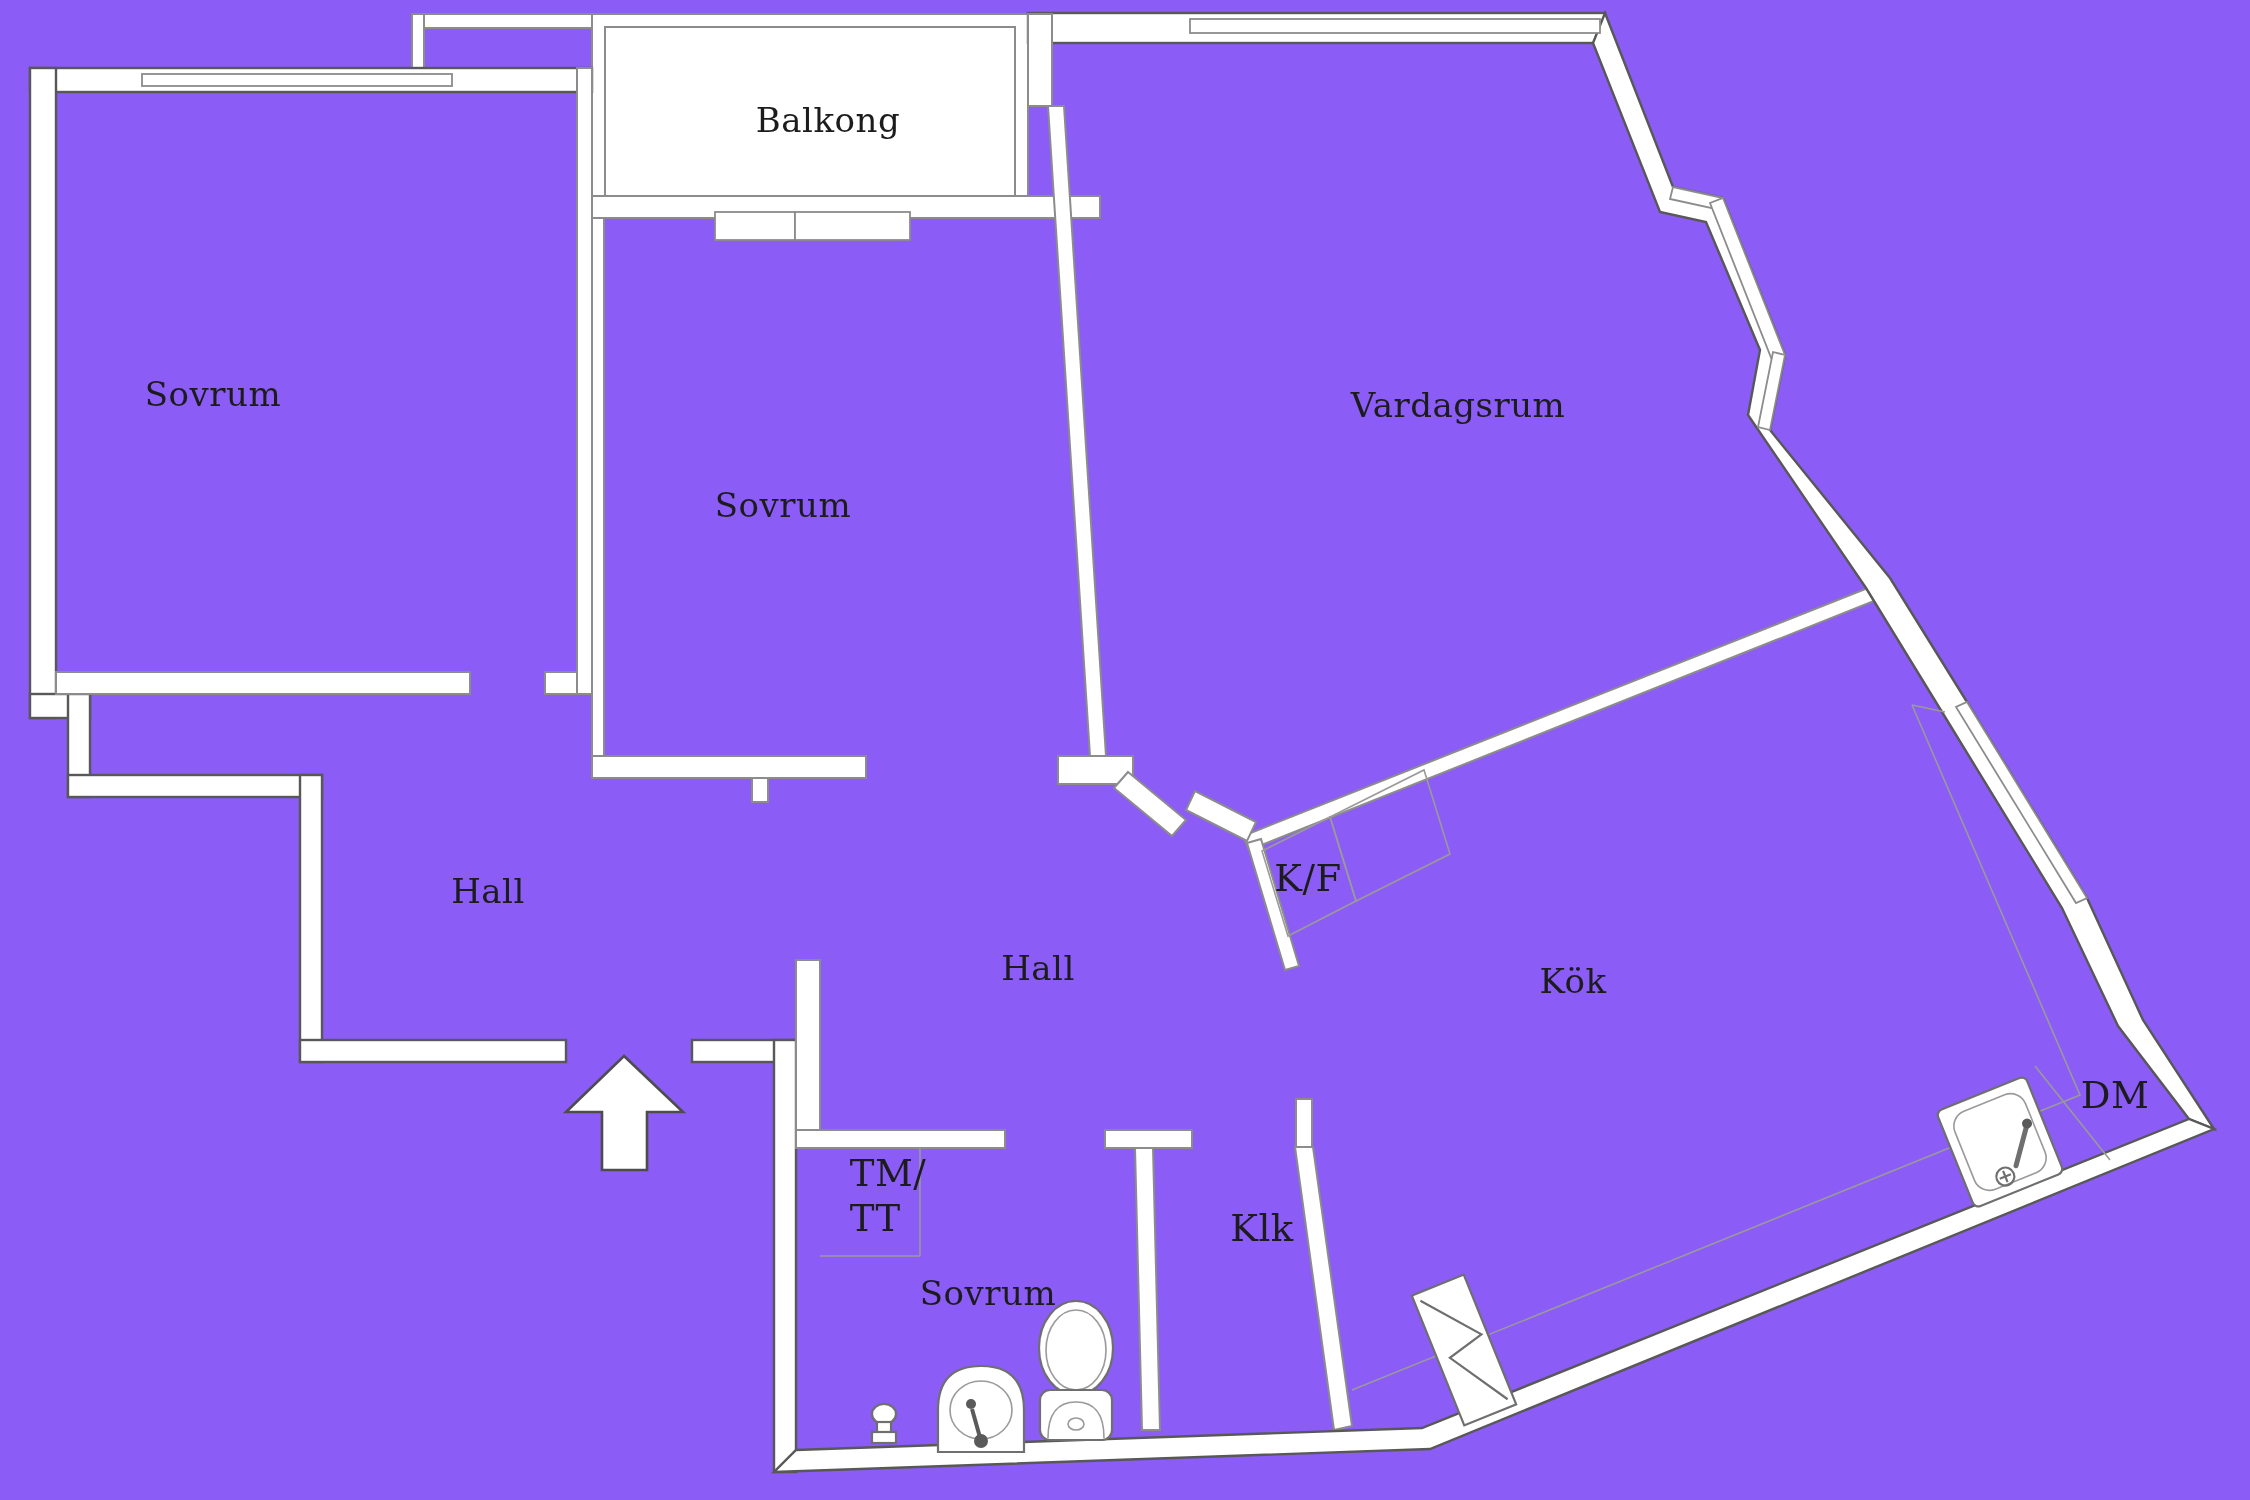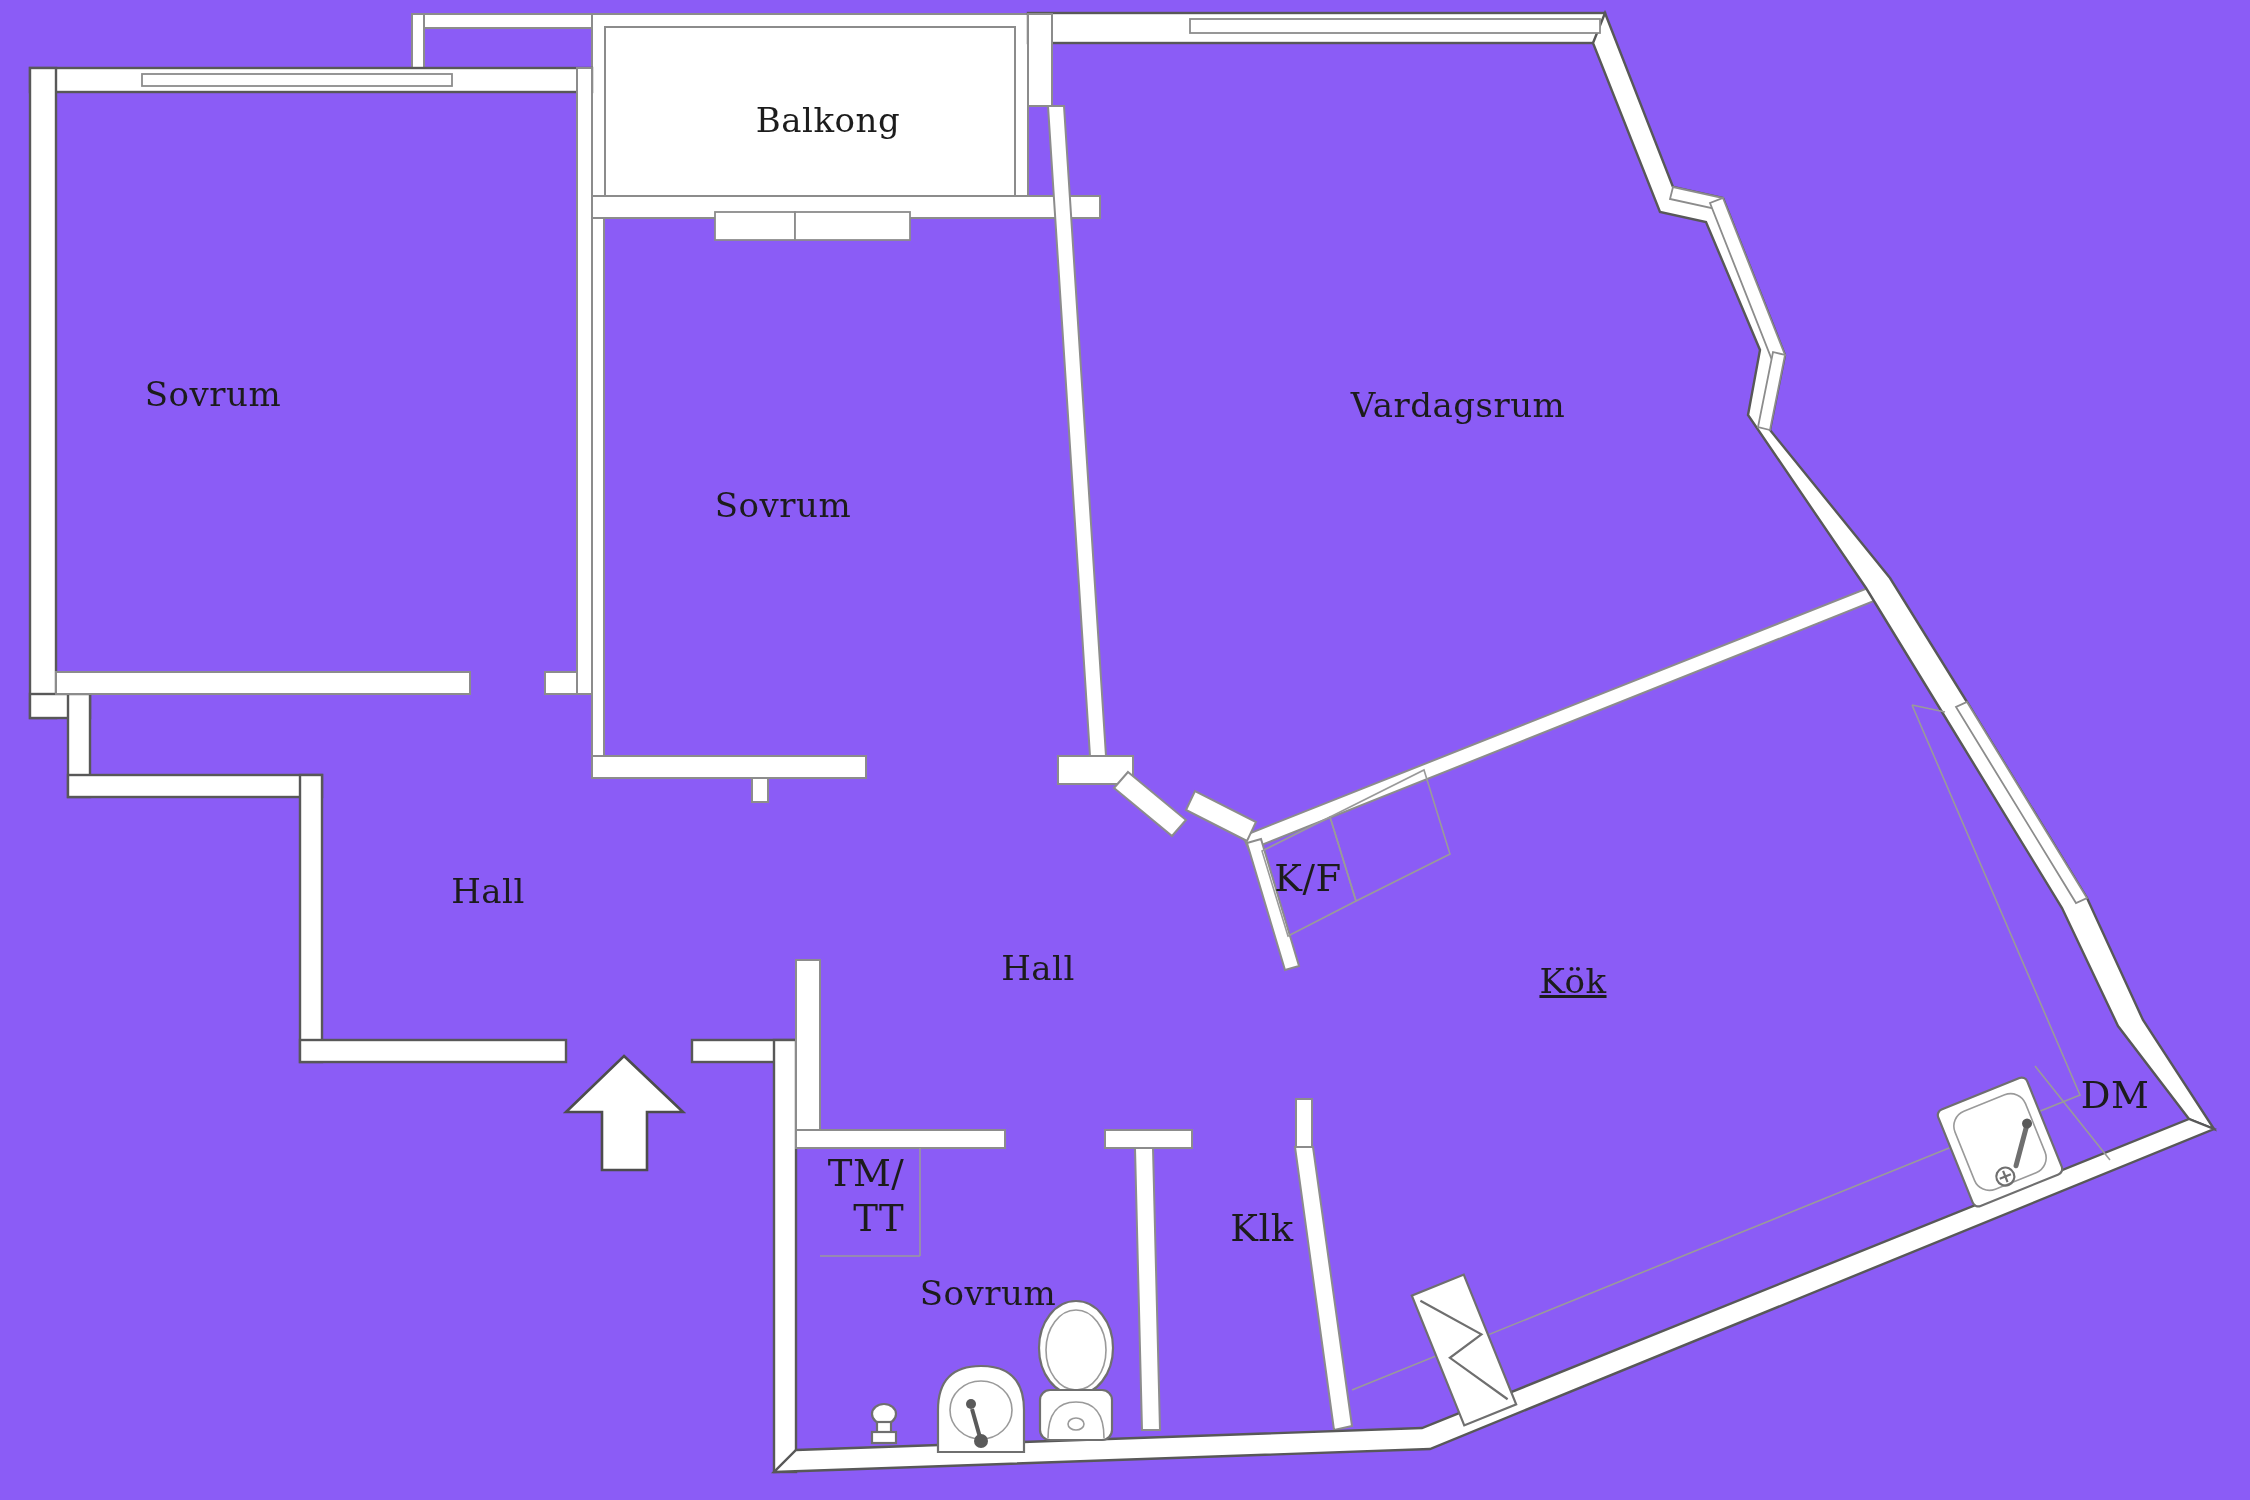--- a/index.html
+++ b/index.html
@@ -14,21 +14,21 @@
   .lbl{
     position:absolute;
     transform:translate(-50%,-50%);
     color:#1c1c1c;
     font-size:34px;
     letter-spacing:0.5px;
     white-space:nowrap;
     user-select:none;
   }
   .lbl.small{font-size:37px;}
-  .lbl.two{text-align:right;line-height:1.22;}
+  .lbl.two{text-align:left;line-height:1.22;margin-left:22px;}
   
   .w  {fill:#ffffff;stroke:#8c8c8c;stroke-width:2;}
   .wd {fill:#ffffff;stroke:#585858;stroke-width:2.4;}
   .rail{fill:#ffffff;stroke:#8c8c8c;stroke-width:2;}
   .railn{fill:none;stroke:#8c8c8c;stroke-width:2;}
   .win{fill:#ffffff;stroke:#8c8c8c;stroke-width:1.8;}
   .fx {fill:#ffffff;stroke:#6f6f6f;stroke-width:2.2;}
   .fxl{fill:none;stroke:#6f6f6f;stroke-width:2.2;}
   .thin{fill:none;stroke:#9a9a9a;stroke-width:1.6;}
   .dot{fill:#5a5a5a;stroke:none;}
@@ -169,21 +169,21 @@
     <polygon points="624,1056 683,1112 647,1112 647,1170 602,1170 602,1112 566,1112" fill="#ffffff" stroke="#4d4d4d" stroke-width="2.6"></polygon>
   </g>
 </svg>
 
   <div class="lbl" style="left:828px;top:120px;">Balkong</div>
   <div class="lbl" style="left:213px;top:394px;">Sovrum</div>
   <div class="lbl" style="left:783px;top:505px;">Sovrum</div>
   <div class="lbl" style="left:1458px;top:405px;">Vardagsrum</div>
   <div class="lbl" style="left:488px;top:891px;">Hall</div>
   <div class="lbl" style="left:1038px;top:968px;">Hall</div>
-  <div class="lbl" style="left:1573px;top:981px;text-decoration:underline;">Kök</div>
+  <div class="lbl" style="left:1573px;top:981px;">Kök</div>
   <div class="lbl" style="left:988px;top:1293px;">Sovrum</div>
   <div class="lbl small" style="left:1262px;top:1228px;">Klk</div>
 
   <div class="lbl small" style="left:1308px;top:878px;">K/F</div>
   <div class="lbl small" style="left:2115px;top:1095px;">DM</div>
   <div class="lbl small two" style="left:866px;top:1196px;">
     <span>TM/</span><br>
     <span>TT</span>
   </div>
 

